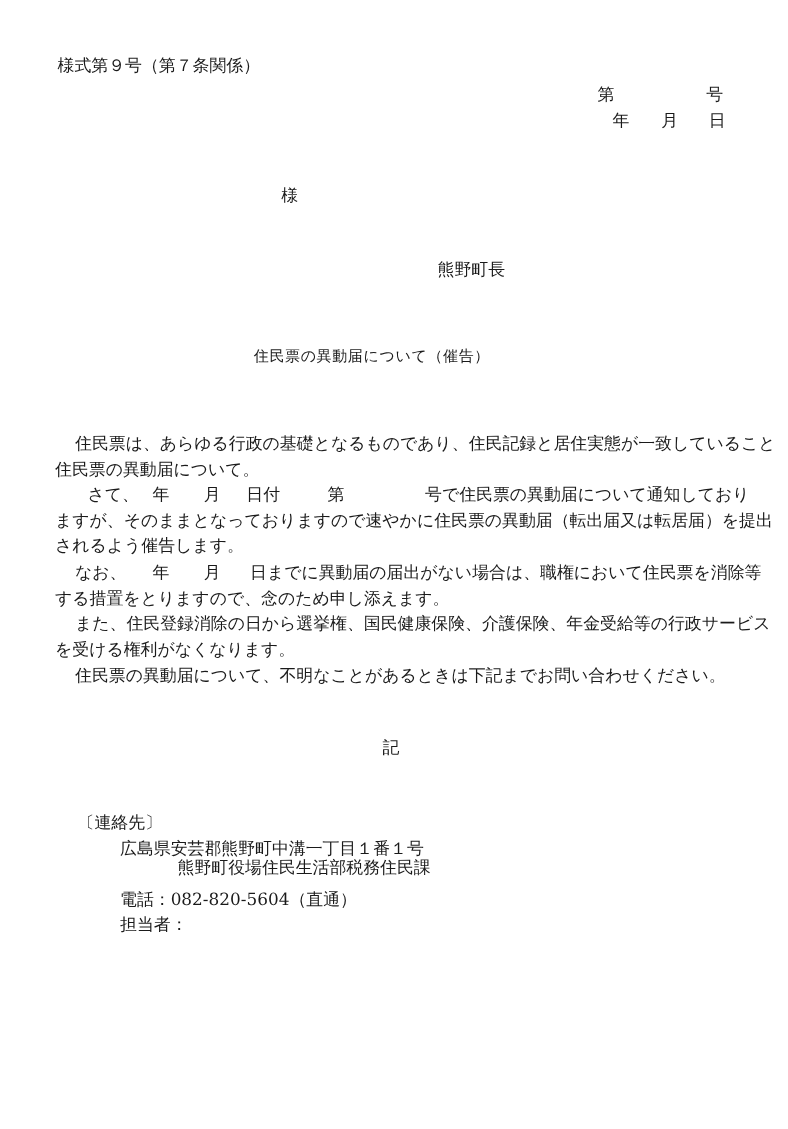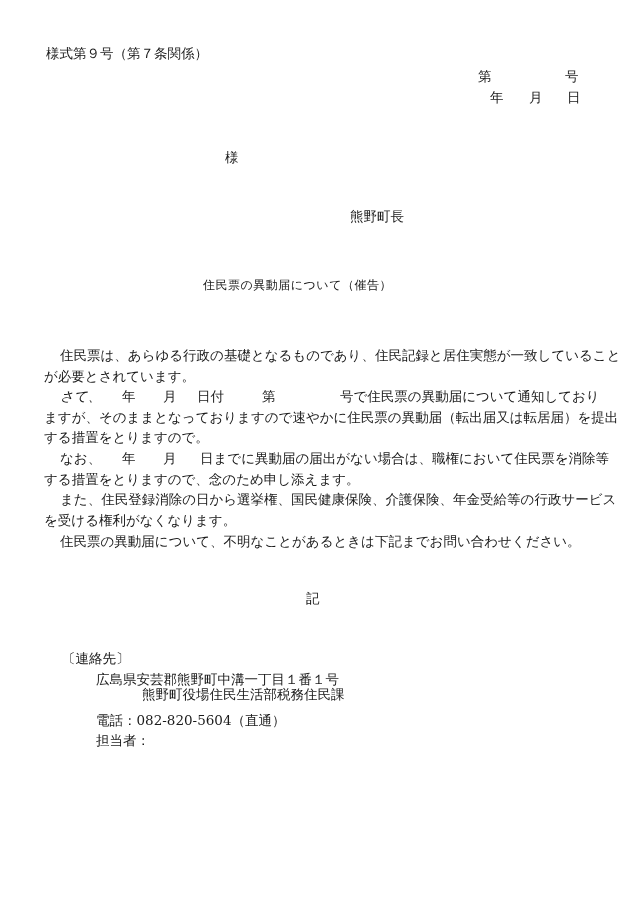--- a/index.html
+++ b/index.html
@@ -39,36 +39,36 @@
 <div class="abs" style="left:350px; top:210px;">熊野町長</div>
 
 <div class="abs title" style="left:203px; top:279px;">住民票の異動届について（催告）</div>
 
 <div>
 
   <div class="line" style="top:349px;">
     <span style="left:16px;">住民票は、あらゆる行政の基礎となるものであり、住民記録と居住実態が一致していること</span>
   </div>
   <div class="line" style="top:370px;">
-    <span style="left:0;">が必要とされています。</span>
+    <span style="left:0;">住民票の異動届について。</span>
   </div>
 
   <div class="line" style="top:390px;">
-    <span style="left:16px;font-style:italic;">さて、</span>
+    <span style="left:26px;">さて、</span>
     <span style="left:78px;">年</span>
     <span style="left:119px;">月</span>
     <span style="left:153px;">日付</span>
     <span style="left:218px;">第</span>
     <span style="left:296px;">号で住民票の異動届について通知しており</span>
   </div>
   <div class="line" style="top:411px;">
     <span style="left:0;">ますが、そのままとなっておりますので速やかに住民票の異動届（転出届又は転居届）を提出</span>
   </div>
   <div class="line" style="top:431px;">
-    <span style="left:0;">する措置をとりますので。</span>
+    <span style="left:0;">されるよう催告します。</span>
   </div>
 
   <div class="line" style="top:452px;">
     <span style="left:16px;">なお、</span>
     <span style="left:78px;">年</span>
     <span style="left:119px;">月</span>
     <span style="left:156px;">日までに異動届の届出がない場合は、職権において住民票を消除等</span>
   </div>
   <div class="line" style="top:473px;">
     <span style="left:0;">する措置をとりますので、念のため申し添えます。</span>

